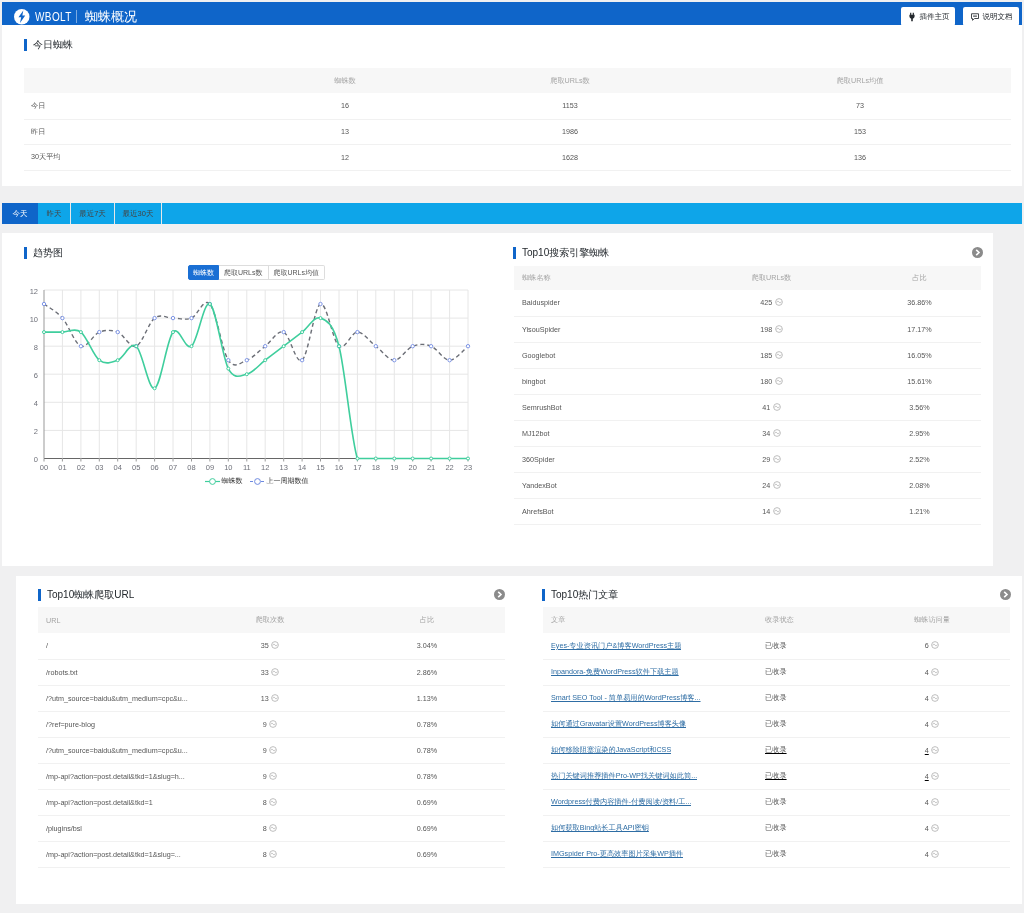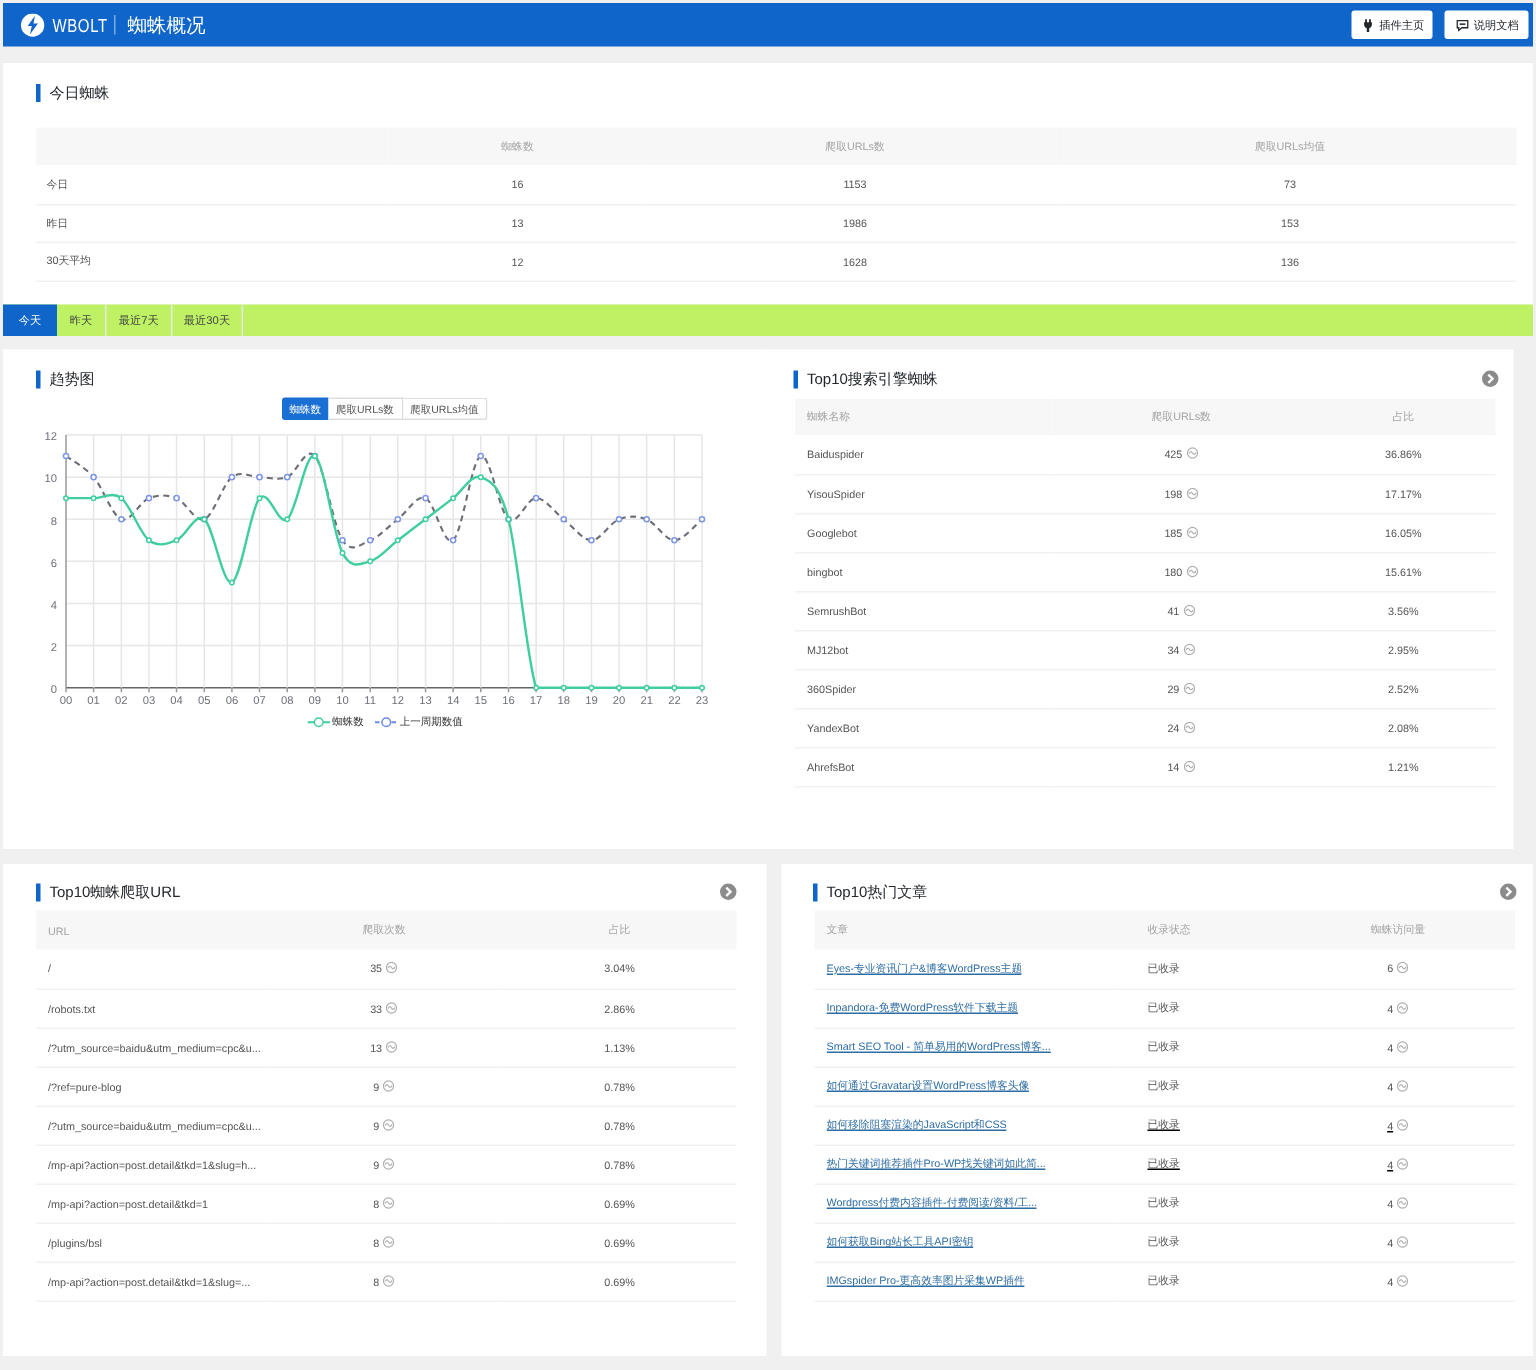--- a/index.html
+++ b/index.html
@@ -37,21 +37,21 @@
   </div>
   <div style="position:absolute;right:3px;top:5px;width:56px;height:19px;background:#fff;border-radius:2px;display:flex;align-items:center;justify-content:center;font-size:7.5px;color:#23282d;white-space:nowrap;">
     <svg width="10" height="10" viewBox="0 0 20 20" style="margin-right:3px;">
         <path d="M3 3.5h14v9.5H9.2L5 16.5V13H3z" fill="none" stroke="#23282d" stroke-width="1.7"></path>
         <rect x="6.2" y="7.2" width="7.6" height="2" fill="#23282d"></rect>
       </svg>
     说明文档
   </div>
 </div>
 
-<div class="abs" style="left:2px;top:42px;width:1020px;height:161px;background:#fff;">
+<div class="abs" style="left:2px;top:25px;width:1020px;height:161px;background:#fff;">
   <div class="ttl" style="position:absolute;left:22px;top:13px;">
       <b></b>
       <span>今日蜘蛛</span>
     </div>
   <table style="position:absolute;left:22px;top:43px;width:987px;">
     <colgroup>
         <col style="width:235px">
         <col style="width:172px">
         <col style="width:278px">
         <col style="width:302px">
@@ -78,21 +78,21 @@
     <tr style="height:26px;">
           <td style="padding-left:7px;">30天平均</td>
           <td align="center">12</td>
           <td align="center">1628</td>
           <td align="center">136</td>
         </tr>
   </tbody>
     </table>
 </div>
 
-<div class="abs" style="left:2px;top:203px;width:1020px;height:21px;background:#bef264;display:flex;font-size:7.5px;">
+<div class="abs" style="left:2px;top:203px;width:1020px;height:21px;background:#0ea5e9;display:flex;font-size:7.5px;">
   <div style="width:36px;background:#0f65c9;color:#fff;display:flex;align-items:center;justify-content:center;">今天</div>
   <div style="width:33px;color:#444;display:flex;align-items:center;justify-content:center;border-right:1px solid #e8e8e8;">昨天</div>
   <div style="width:44px;color:#444;display:flex;align-items:center;justify-content:center;border-right:1px solid #e8e8e8;">最近7天</div>
   <div style="width:47px;color:#444;display:flex;align-items:center;justify-content:center;border-right:1px solid #e8e8e8;">最近30天</div>
 </div>
 
 <div class="card" style="left:2px;top:233px;width:509px;height:333px;">
   <div class="ttl" style="position:absolute;left:22px;top:13px;">
       <b></b>
       <span>趋势图</span>
@@ -247,21 +247,21 @@
       </svg>
     <span>蜘蛛数</span>
     <svg width="15" height="9" viewBox="0 0 15 9" style="margin:0 2px 0 7px;">
         <line x1="0" y1="4.5" x2="15" y2="4.5" stroke="#6e8ae0" stroke-width="1.2" stroke-dasharray="3 2.5"></line>
         <circle cx="7.5" cy="4.5" r="2.9" fill="#fff" stroke="#6e8ae0" stroke-width="1"></circle>
       </svg>
     <span>上一周期数值</span>
   </div>
 </div>
 
-<div class="card" style="left:508px;top:233px;width:501px;height:333px;">
+<div class="card" style="left:492px;top:233px;width:501px;height:333px;">
   <div class="ttl" style="position:absolute;left:21px;top:13px;">
       <b></b>
       <span>Top10搜索引擎蜘蛛</span>
     </div>
   <div class="chev" style="right:10px;top:14px;">
       <svg width="11" height="11" viewBox="0 0 11 11">
         <path d="M4.2 2.8 L7 5.5 L4.2 8.2" stroke="#fff" stroke-width="1.6" fill="none"></path>
       </svg>
     </div>
   <table id="t-spider" style="position:absolute;left:22px;top:33px;width:467px;">
@@ -345,21 +345,21 @@
           <td align="center"><span class="cnum">14<svg class="wicon" width="8" height="8" viewBox="0 0 10 10">
                 <circle cx="5" cy="5" r="4.2" fill="none" stroke="#aeaeae" stroke-width="1"></circle>
                 <path d="M2.2 5.5 C3.1 3.4 4.1 3.6 5 5 C5.9 6.4 6.9 6.6 7.8 4.5" fill="none" stroke="#aeaeae" stroke-width="1"></path>
               </svg></span></td>
           <td align="center">1.21%</td>
         </tr>
 </tbody>
     </table>
 </div>
 
-<div class="card" style="left:2px;top:576px;width:509px;height:328px;">
+<div class="card" style="left:16px;top:576px;width:509px;height:328px;">
   <div class="ttl" style="position:absolute;left:22px;top:12px;">
       <b></b>
       <span>Top10蜘蛛爬取URL</span>
     </div>
   <div class="chev" style="right:20px;top:13px;">
       <svg width="11" height="11" viewBox="0 0 11 11">
         <path d="M4.2 2.8 L7 5.5 L4.2 8.2" stroke="#fff" stroke-width="1.6" fill="none"></path>
       </svg>
     </div>
   <table id="t-url" style="position:absolute;left:22px;top:31px;width:467px;">

